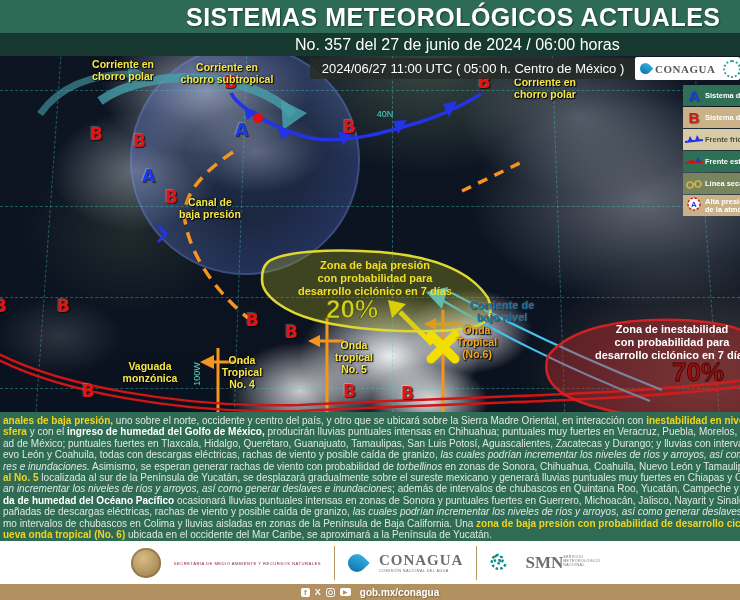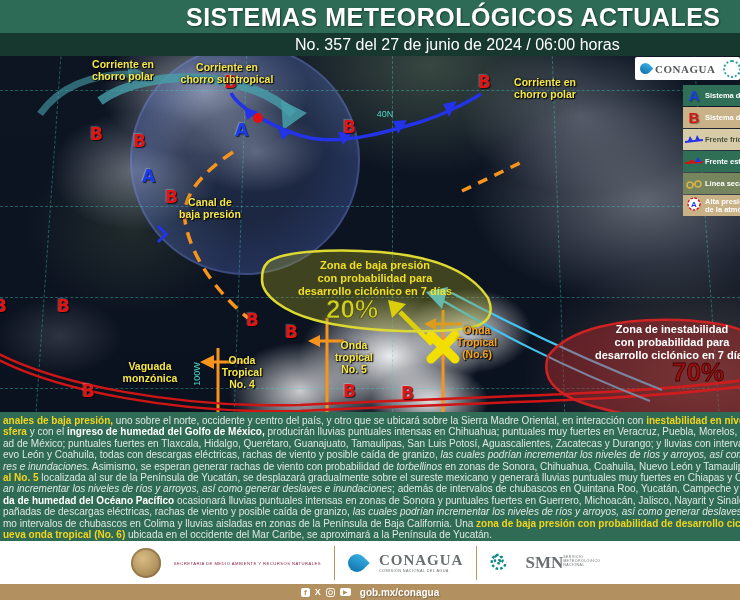--- a/index.html
+++ b/index.html
@@ -189,23 +189,26 @@
 monzónica</div>
     <div class="mlbl" style="left:220px;top:298px;width:44px;">Onda
 Tropical
 No. 4</div>
     <div class="mlbl" style="left:332px;top:283px;width:44px;">Onda
 tropical
 No. 5</div>
     <div class="mlbl orange" style="left:450px;top:268px;width:54px;">Onda
 Tropical
 (No.6)</div>
+    <div class="mlbl cyanlbl" style="left:458px;top:243px;width:88px;">Corriente de
+bajo nivel</div>
     <div class="mlbl teal" style="left:370px;top:24px;width:30px;margin-top:28px;">40N</div>
     <div class="mlbl teal" style="left:182px;top:312px;width:30px;transform:rotate(-90deg);">100W</div>
 
+    <div class="tstamp">2024/06/27 11:00 UTC ( 05:00 h. Centro de México )</div>
     <div class="brandbox">
       <span class="drop"></span>
       <span class="brandname">CONAGUA</span>
       <span class="brandsep"></span>
       <span class="swirl"></span>
     </div>
 
     <div class="legend">
       <div class="lrow bg-g">
         <span class="ic lA">A</span>

